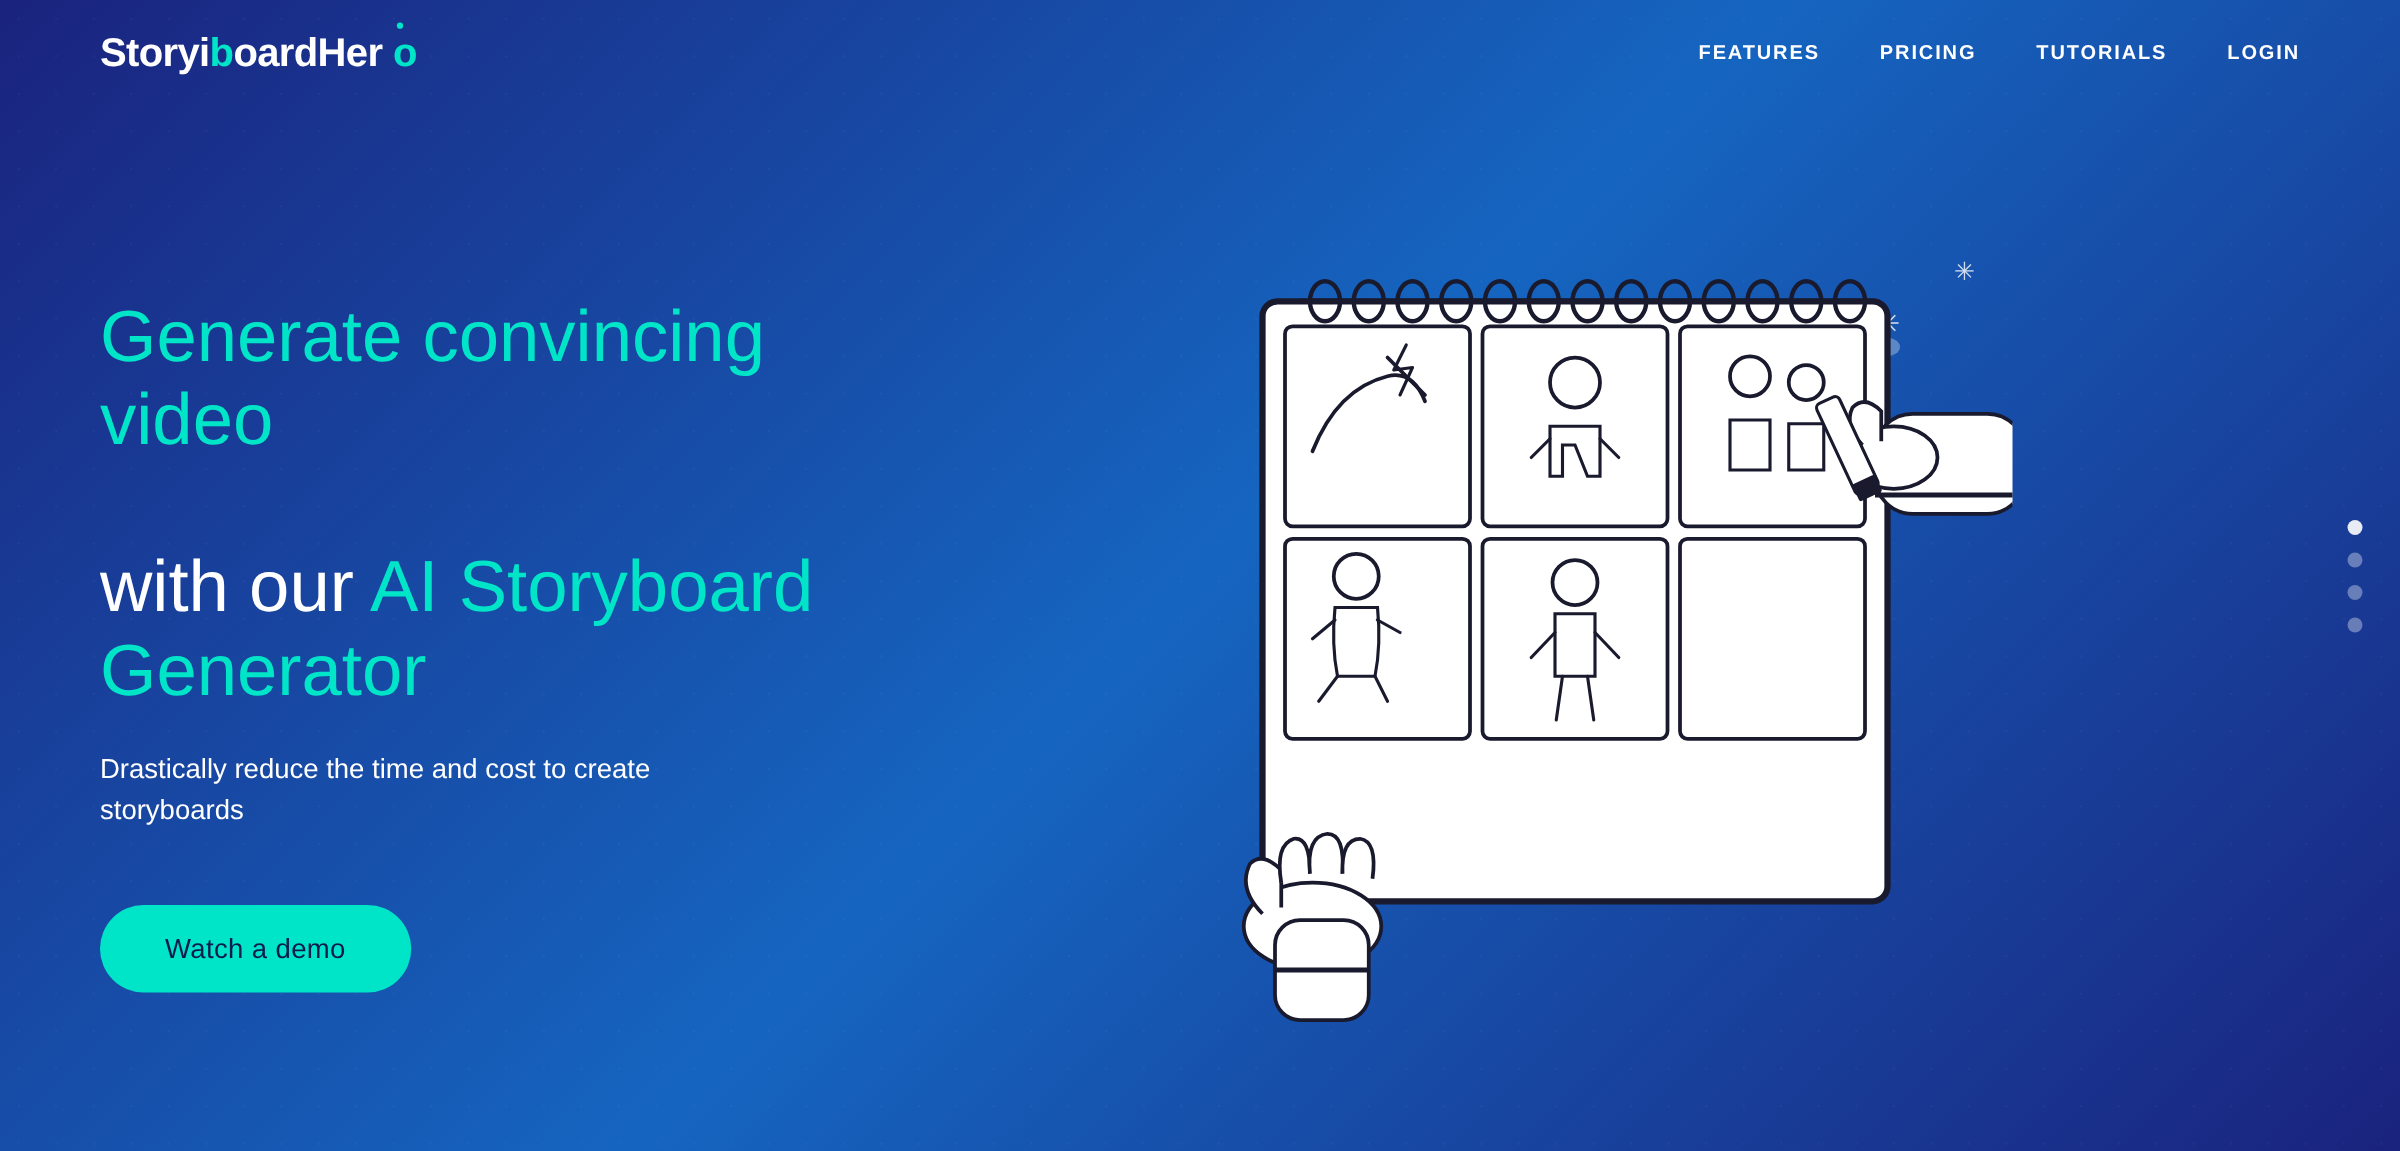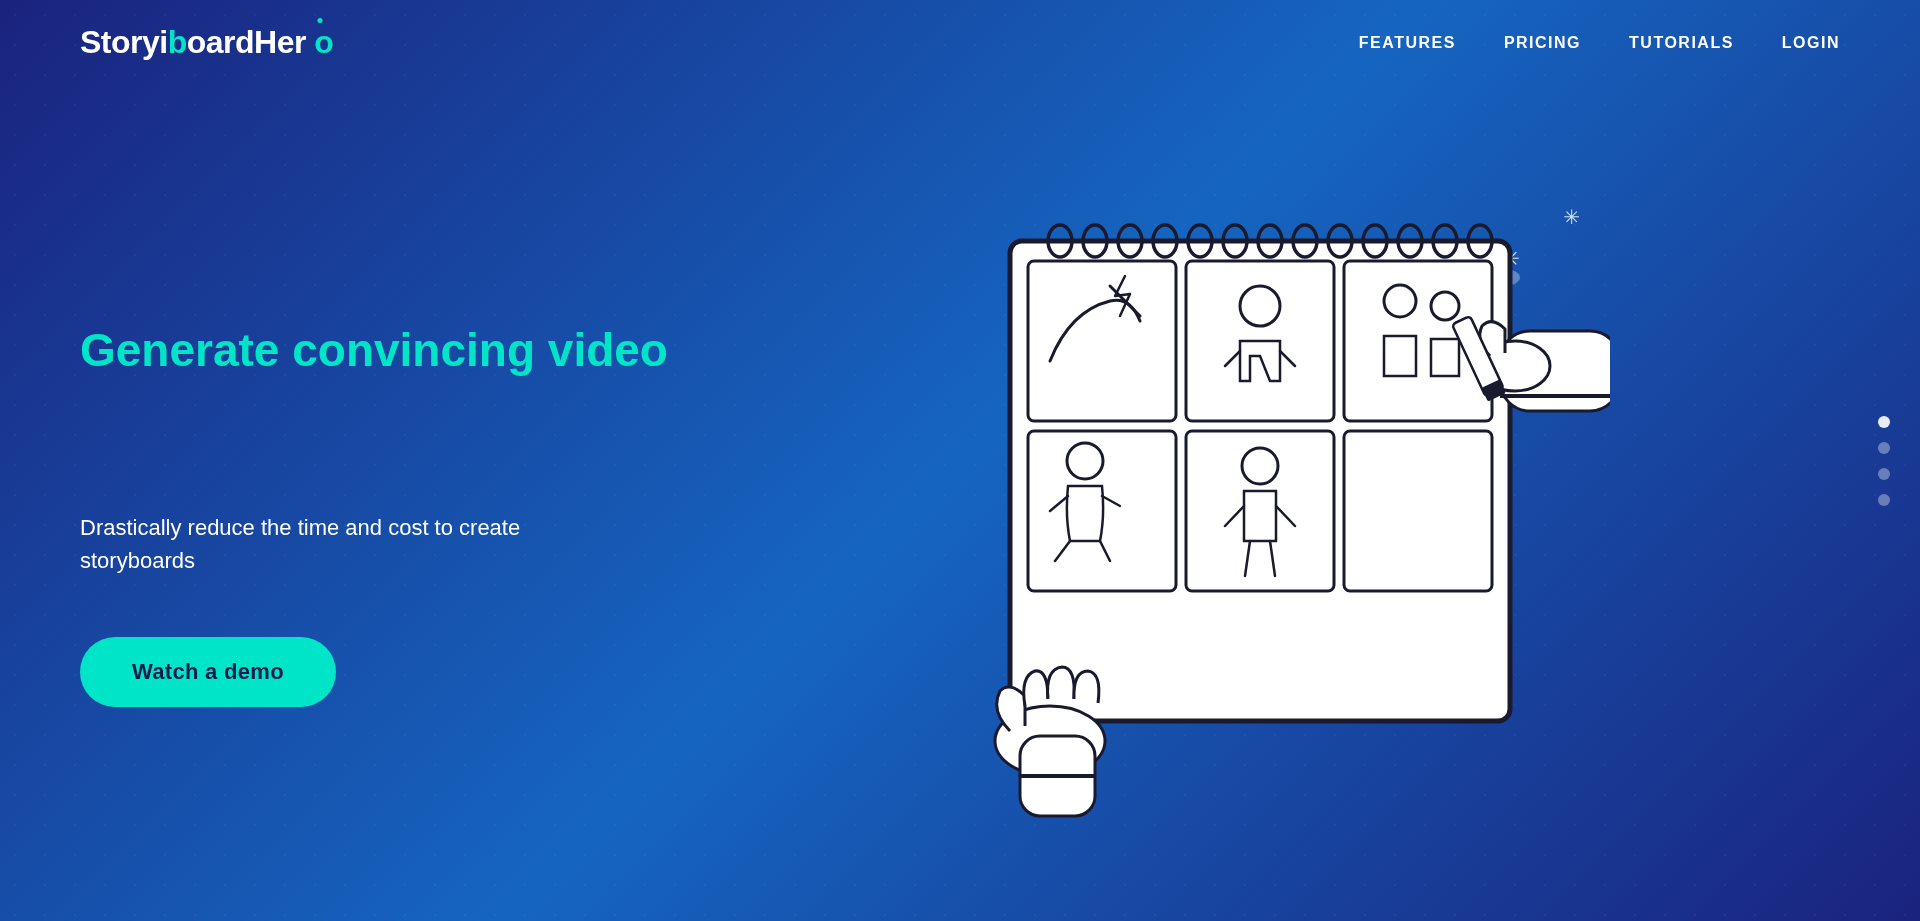--- a/index.html
+++ b/index.html
@@ -82,22 +82,22 @@
       position: relative;
       height: calc(921px - 100px);
     }
 
     .hero-content {
       flex: 0 0 600px;
       z-index: 5;
     }
 
     .hero-title {
-      font-size: 46px;
-      font-weight: 700;
+      font-size: 58px;
+      font-weight: 400;
       line-height: 1.15;
       margin-bottom: 28px;
       color: #00e5c8;
     }
 
     .hero-title .white-part {
       color: #ffffff;
     }
 
     .hero-subtitle {
@@ -107,21 +107,21 @@
       font-weight: 400;
       line-height: 1.5;
       max-width: 520px;
     }
 
     .cta-button {
       display: inline-block;
       background-color: #00e5c8;
       color: #0d1b4e;
       font-size: 22px;
-      font-weight: 700;
+      font-weight: 400;
       padding: 22px 52px;
       border-radius: 50px;
       cursor: pointer;
       border: none;
       letter-spacing: 0.3px;
     }
 
     
     .hero-illustration {
       flex: 1;
@@ -222,21 +222,24 @@
       <a class="nav-item">LOGIN</a>
     </nav>
   </header>
 
   <section class="hero">
 
     <div class="hero-content">
       <h1 class="hero-title">
         <span>Generate convincing video</span><br>
         <br>
-        <br>
+        <span>
+          <span class="white-part">with our </span>AI Storyboard
+        </span><br>
+        <span>Generator</span>
       </h1>
       <p class="hero-subtitle">Drastically reduce the time and cost to create storyboards</p>
       <button class="cta-button">Watch a demo</button>
     </div>
 
     <div class="hero-illustration">
 
       <div class="star star-1">✳</div>
       <div class="star star-2" style="font-size:20px; top:80px; right:260px;">✳</div>
       <div class="star star-3" style="top:310px; left:790px; font-size:30px;">✦</div>

